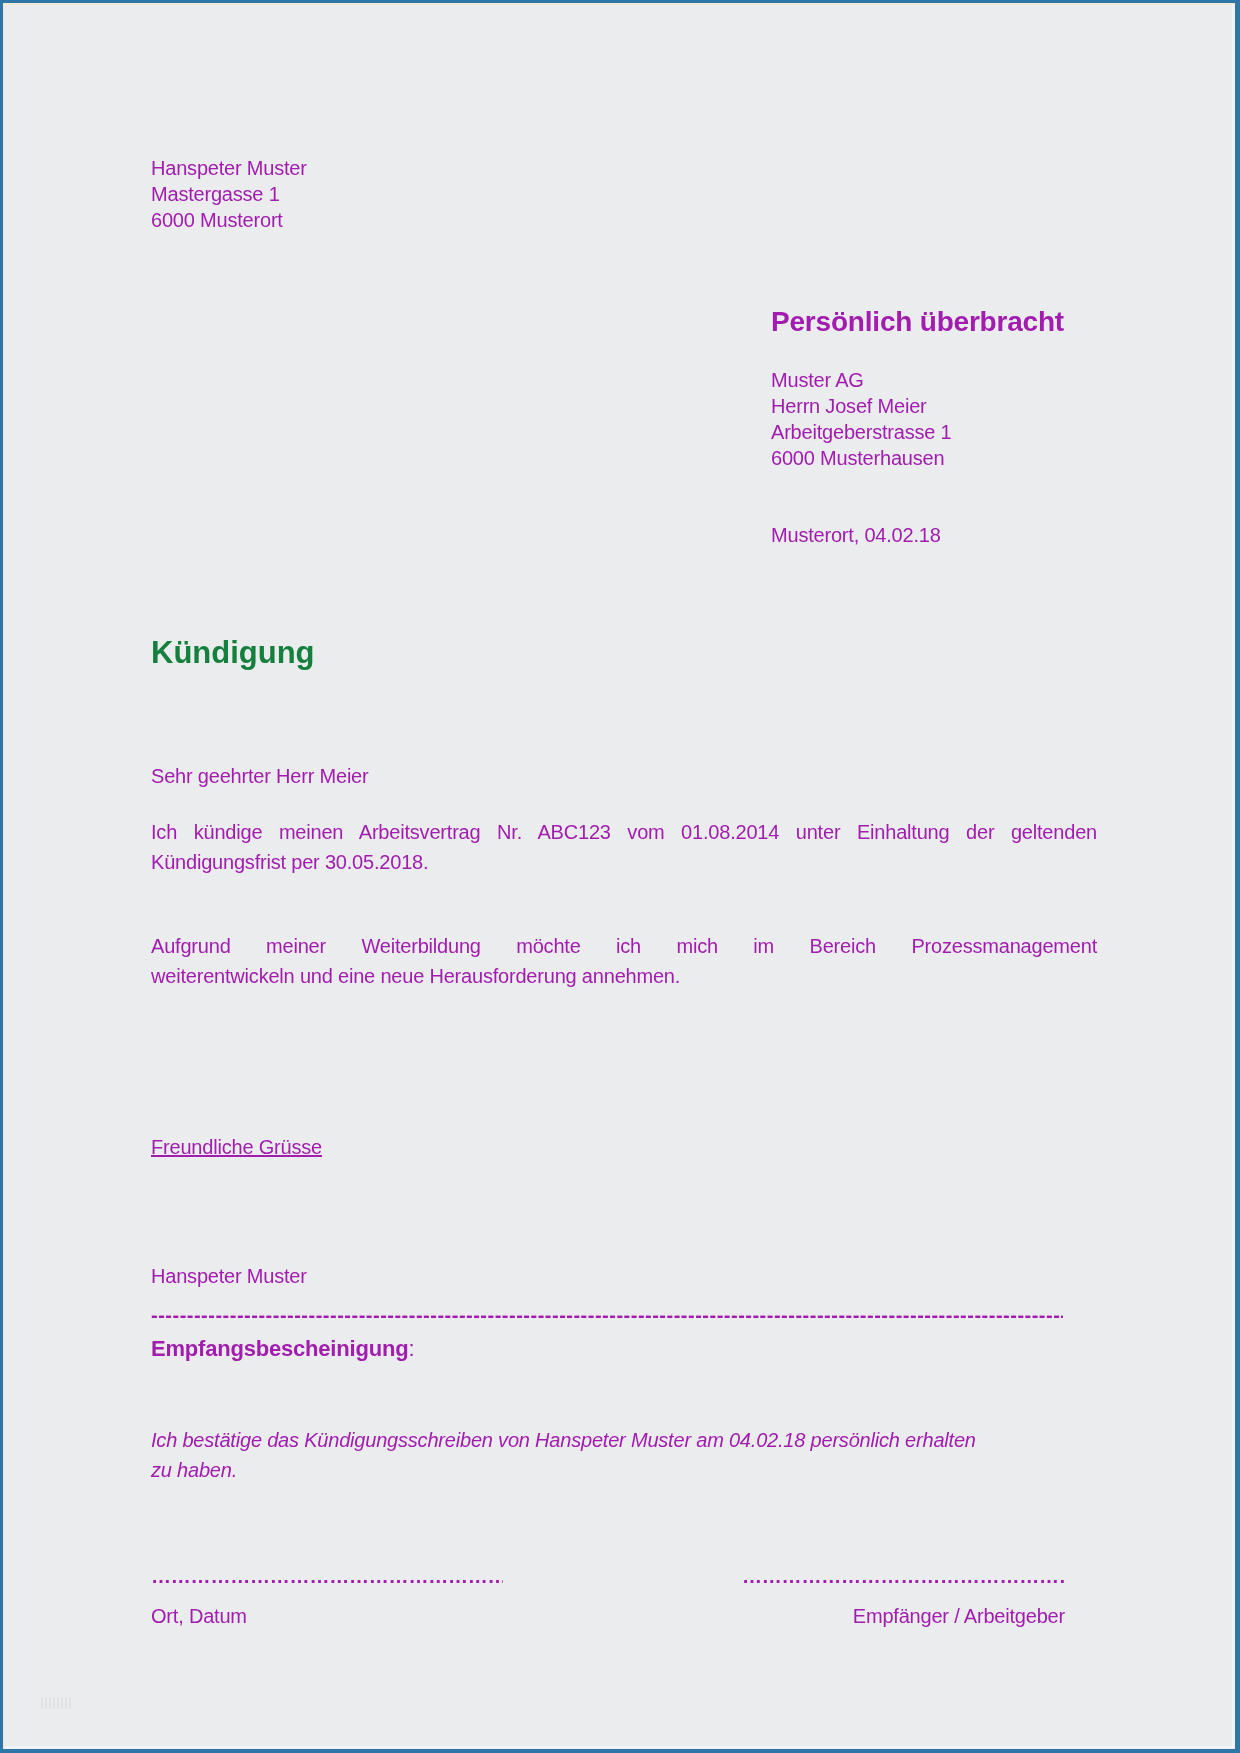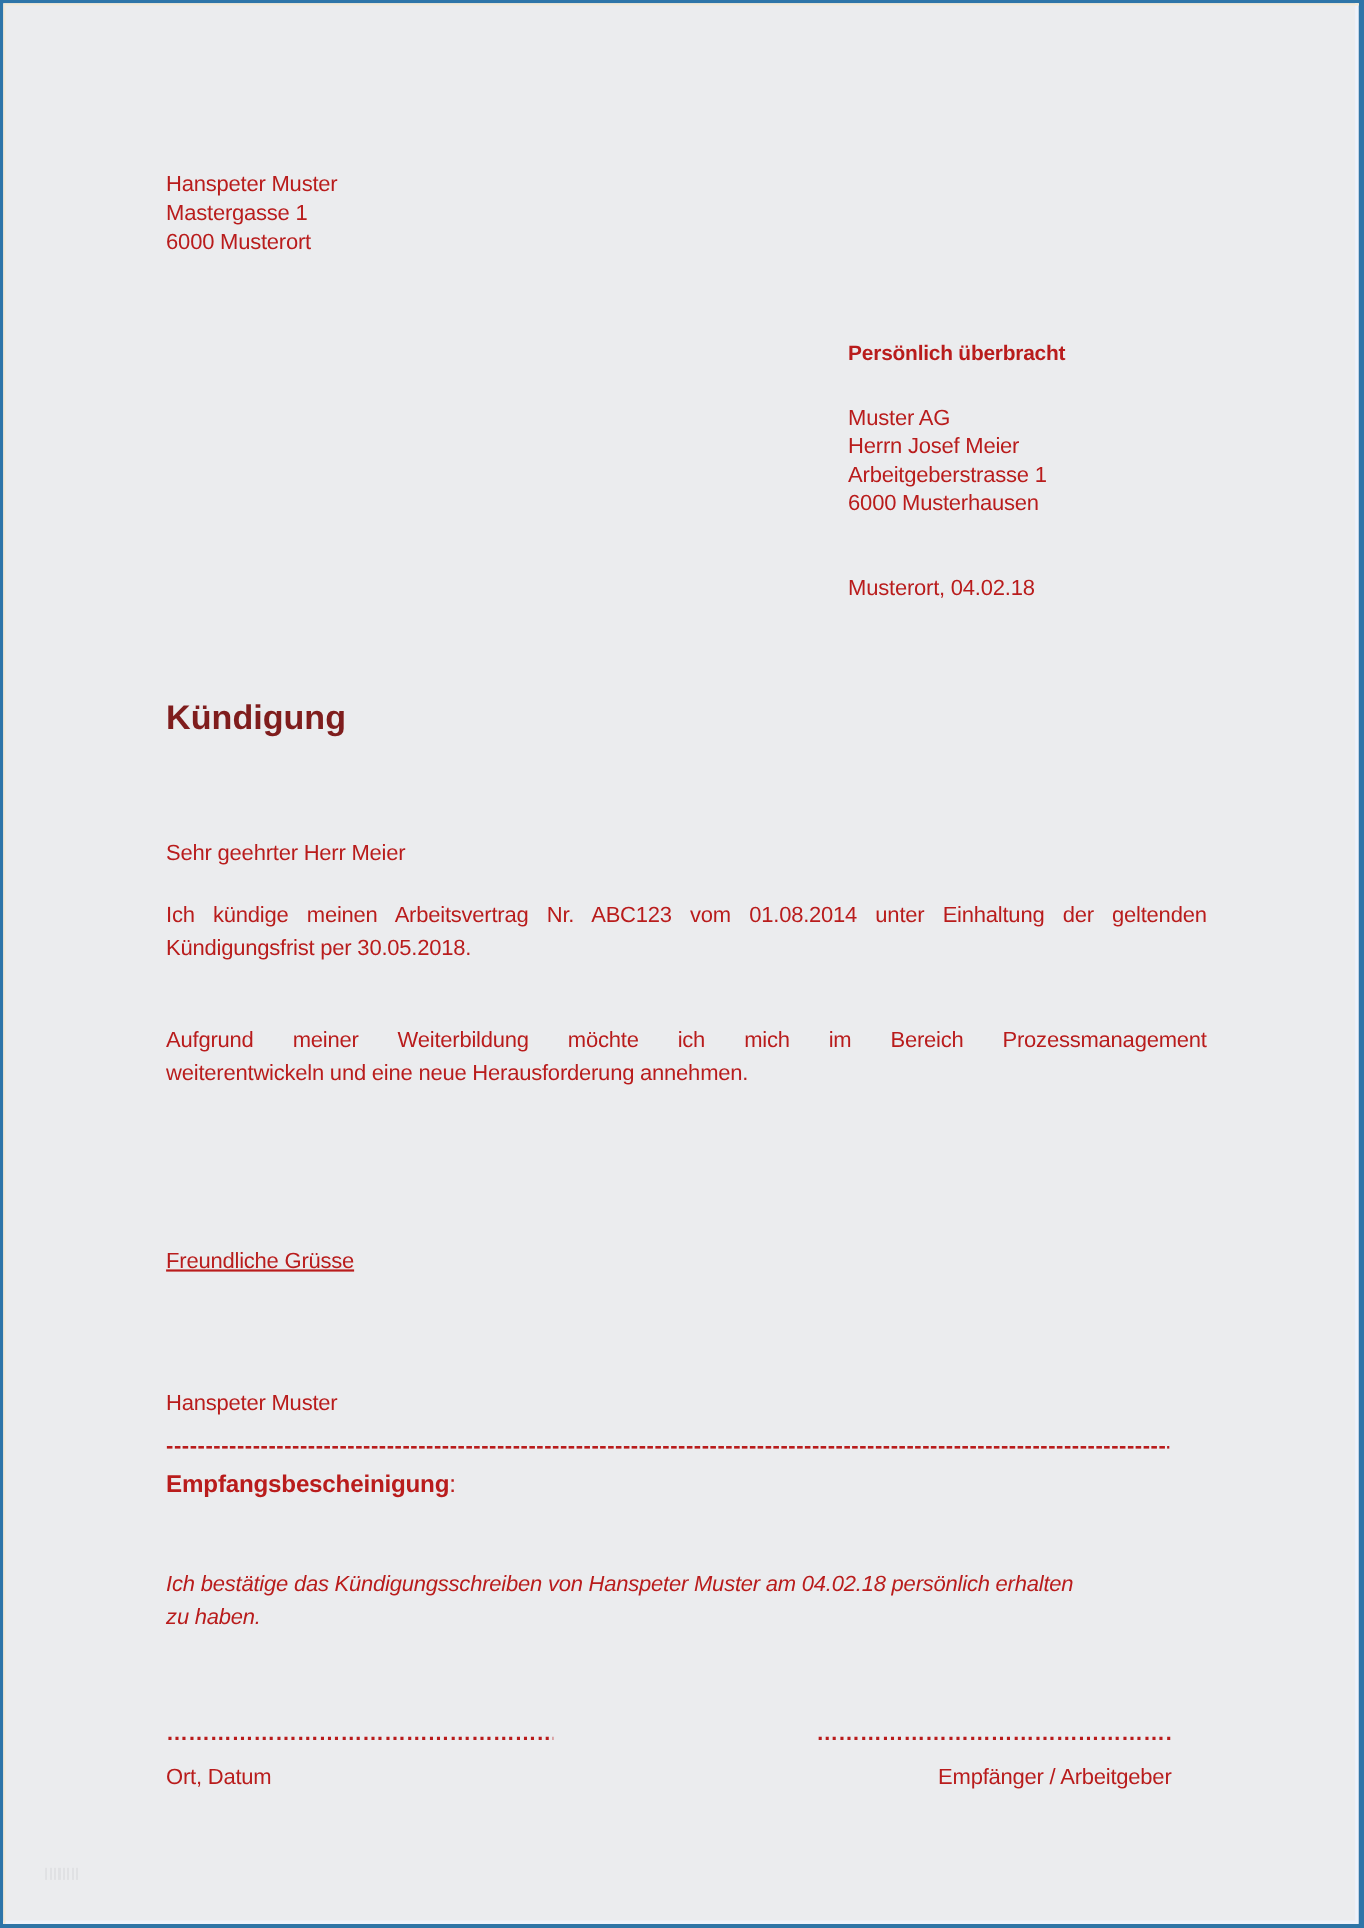--- a/index.html
+++ b/index.html
@@ -1,22 +1,22 @@
 <!DOCTYPE html>
 <html><head>
 <meta charset="utf-8">
 <style>
   html,body{margin:0;padding:0;}
   body{font-family:"Liberation Sans", sans-serif;}
   .frame{position:relative;width:1240px;height:1753px;background:#2e75a8;overflow:hidden;}
   .page{position:absolute;left:3px;top:3px;right:5px;bottom:4px;background:#ebecee;
         box-shadow:inset 2px 2px 0 #f2e9d7, inset -3px -3px 0 #eef2fb;}
-  .blk{position:absolute;font-size:20px;line-height:26px;letter-spacing:-0.2px;color:#b91c1c;}
+  .blk{position:absolute;font-size:20px;line-height:26px;letter-spacing:-0.2px;color:#a21caf;}
   .b{font-weight:bold;}
-  .subject{font-size:31px;line-height:36px;font-weight:bold;color:#7f1d1d;letter-spacing:0;}
+  .subject{font-size:31px;line-height:36px;font-weight:bold;color:#15803d;letter-spacing:0;}
   .para{width:946px;}
   .para .line{line-height:30px;}
   .line.fill{text-align:justify;text-align-last:justify;}
   .rline{line-height:29px;}
   .sep{width:912px;height:26px;overflow:hidden;white-space:nowrap;font-weight:bold;letter-spacing:0.5px;}
   .dots{overflow:hidden;white-space:nowrap;height:24px;font-weight:bold;}
   .dots-left{width:352px;}
   .dots-right{width:323px;}
   .receipt-h{font-size:22px;line-height:27px;}
   .watermark{position:absolute;left:38px;top:1695px;width:30px;height:11px;opacity:0.55;
@@ -27,21 +27,21 @@
 
 <div class="frame">
   <div class="page">
 
     <div class="blk" style="left:148px;top:152px;">
       <div>Hanspeter Muster</div>
       <div>Mastergasse 1</div>
       <div>6000 Musterort</div>
     </div>
 
-    <div class="blk b" style="left:768px;top:306px;font-size:19px;">Persönlich überbracht</div>
+    <div class="blk b" style="left:768px;top:306px;font-size:28px;">Persönlich überbracht</div>
 
     <div class="blk" style="left:768px;top:364px;">
       <div>Muster AG</div>
       <div>Herrn Josef Meier</div>
       <div>Arbeitgeberstrasse 1</div>
       <div>6000 Musterhausen</div>
     </div>
 
     <div class="blk" style="left:768px;top:519px;">Musterort, 04.02.18</div>
 

